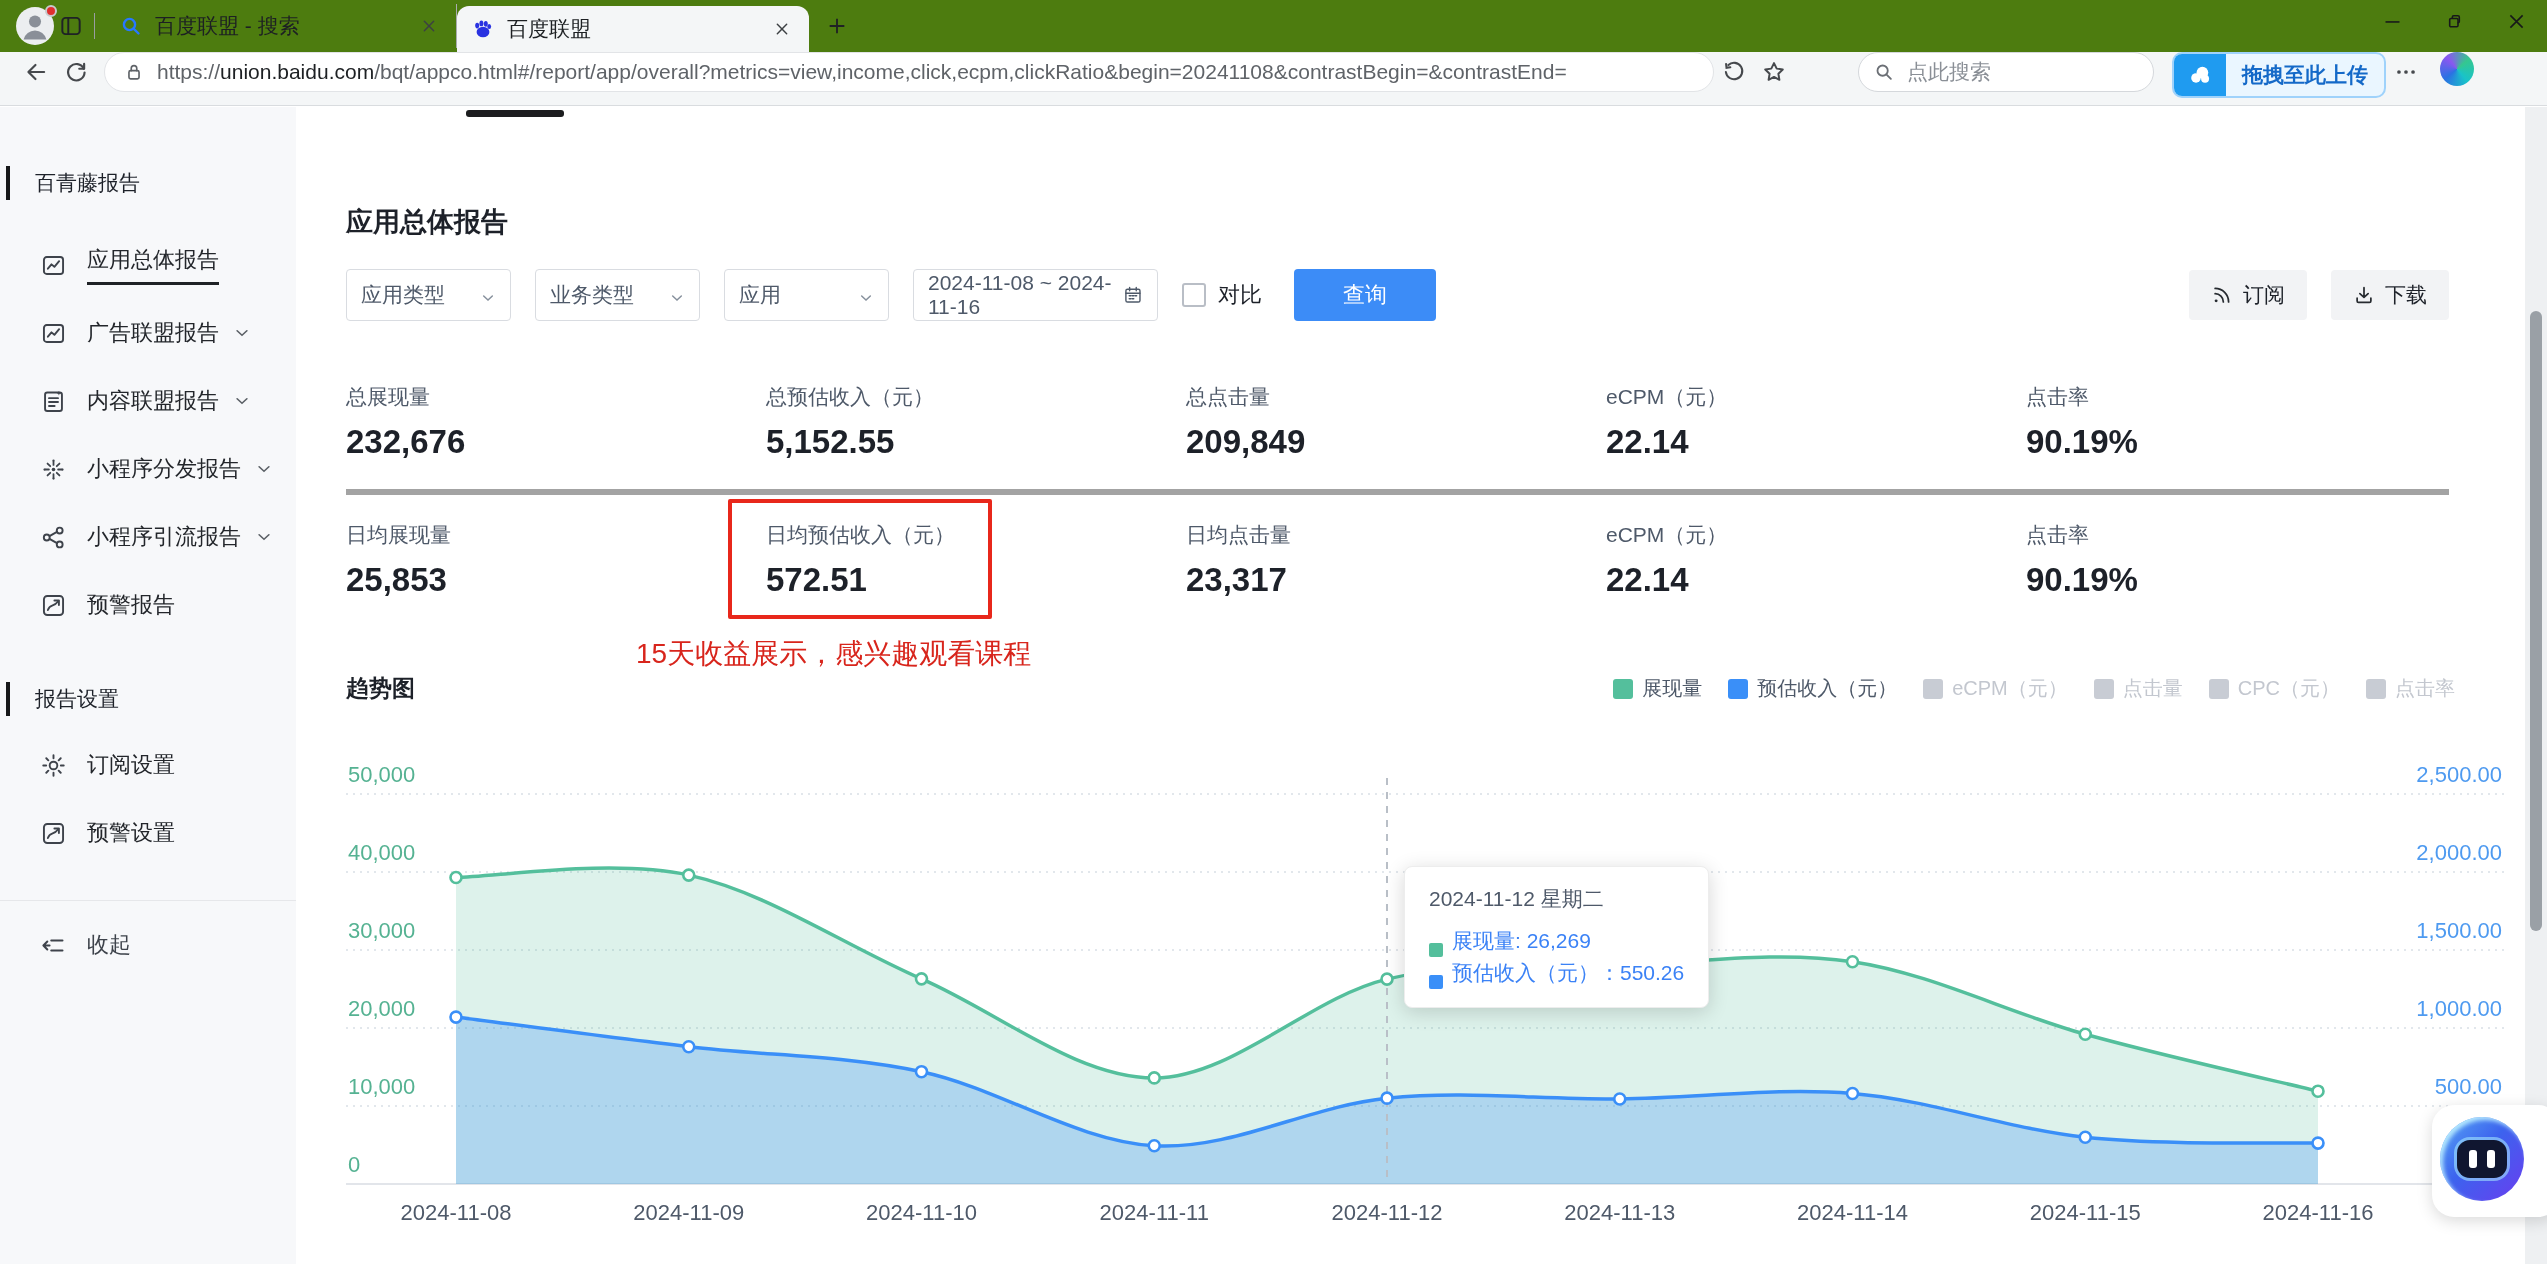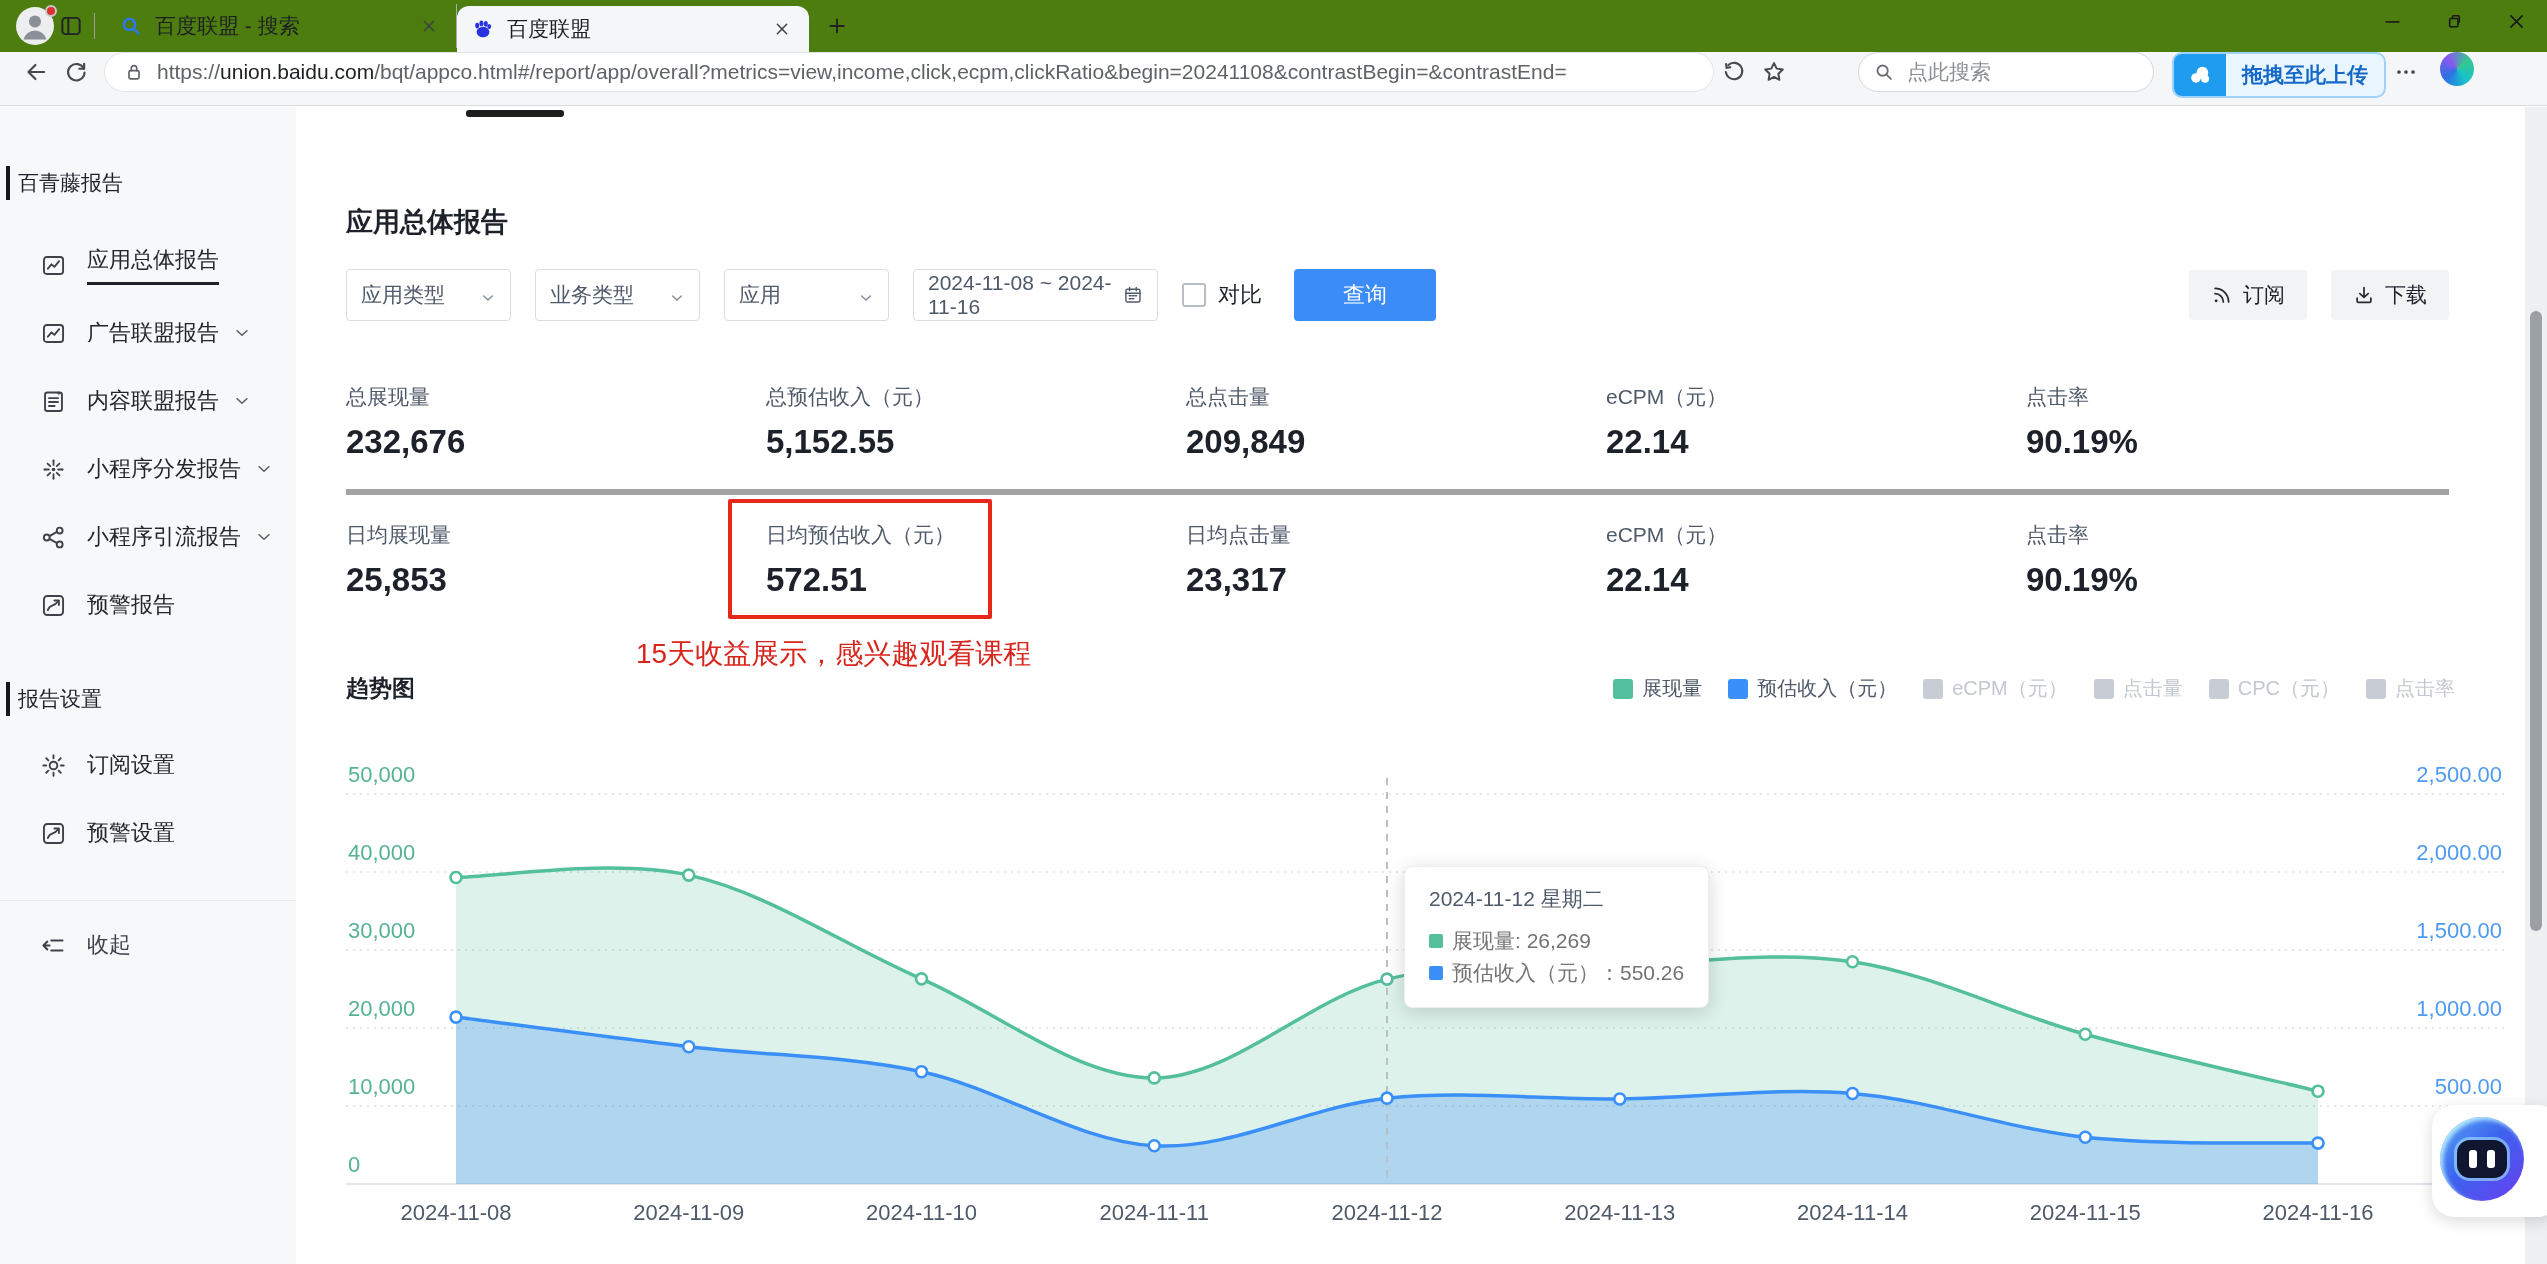--- a/index.html
+++ b/index.html
@@ -48,21 +48,21 @@
   .upload-label { font-size: 21px; font-weight: bold; color: #1469c8; padding: 0 16px; }
   .copilot { width: 34px; height: 34px; border-radius: 50%; margin-left: 14px; flex: 0 0 auto;
     background: conic-gradient(from 140deg, #19c3c9, #2a72e3, #8a57f0, #35c78f, #19c3c9); }
   .artifact-bar { position: absolute; left: 466px; top: 110px; width: 98px; height: 7px; background: #1c1d1f; border-radius: 3px; z-index: 30; }
 
   
   .page { position: absolute; top: 107px; left: 0; right: 0; bottom: 0; display: flex; background: #fff; }
 
   
   .sidebar { width: 296px; flex: 0 0 auto; background: #f7f8fa; padding-top: 64px; }
-  .sb-header { position: relative; height: 24px; display: flex; align-items: center; padding-left: 18px; font-size: 21px; color: #1d2129; }
+  .sb-header { position: relative; height: 24px; display: flex; align-items: center; padding-left: 35px; font-size: 21px; color: #1d2129; }
   .sb-header::before { content: ""; position: absolute; left: 6px; top: -5px; width: 4px; height: 34px; background: #17181a; }
   .sb-item { display: flex; align-items: center; height: 68px; padding-left: 40px; cursor: pointer; }
   .sb-icon { width: 27px; height: 27px; color: #3e434b; flex: 0 0 auto; }
   .sb-icon svg { width: 100%; height: 100%; }
   .sb-label { margin-left: 20px; font-size: 22px; color: #23262b; }
   .sb-item.active .sb-label { border-bottom: 3px solid #1f2226; padding-bottom: 7px; }
   .sb-chev { width: 18px; height: 18px; color: #5b6066; margin-left: 14px; }
   .sb-chev svg { width: 100%; height: 100%; }
   .sb-divider { border-top: 1px solid #e6e7ea; margin-top: 33px; }
   .sb-collapse { display: flex; align-items: center; height: 88px; padding-left: 40px; color: #4e5359; cursor: pointer; }
@@ -101,21 +101,21 @@
   .chart-title { font-size: 23px; font-weight: bold; color: #1d2129; }
   .legend { margin-left: auto; display: flex; align-items: center; }
   .leg-item { display: flex; align-items: center; margin-left: 26px; cursor: pointer; }
   .leg-sq { width: 20px; height: 20px; border-radius: 3px; flex: 0 0 auto; }
   .leg-label { font-size: 20px; margin-left: 9px; color: #4e5969; white-space: nowrap; }
   .leg-item.off .leg-label { color: #c3c7cf; }
 
   .chart-wrap { position: relative; margin-top: 34px; width: 2160px; }
   .tooltip { position: absolute; left: 1058px; top: 128px; background: #fff; border: 1px solid #ededed; border-radius: 8px; box-shadow: 0 4px 20px rgba(0,0,0,0.16); padding: 18px 24px; z-index: 10; }
   .tt-title { font-size: 21px; color: #4e5969; margin-bottom: 12px; white-space: nowrap; }
-  .tt-row { display: flex; align-items: center; font-size: 21px; color: #737373; line-height: 32px; white-space: nowrap; }
+  .tt-row { display: flex; align-items: flex-end; font-size: 21px; color: #3b82f6; line-height: 32px; white-space: nowrap; }
   .tt-sq { width: 14px; height: 14px; border-radius: 2px; margin-right: 9px; flex: 0 0 auto; }
 
   
   .scrollbar { position: absolute; right: 0; top: 107px; bottom: 0; width: 22px; background: #eef0f2; }
   .scroll-thumb { position: absolute; left: 5px; top: 204px; width: 12px; height: 620px; background: #9aa0a6; border-radius: 6px; }
 
   
   .float-widget { position: absolute; left: 2432px; top: 1105px; width: 128px; height: 112px; background: #fff; border-radius: 22px; box-shadow: 0 4px 16px rgba(0,0,0,0.15); z-index: 40; }
   .fw-circle { position: absolute; left: 8px; top: 12px; width: 84px; height: 84px; border-radius: 50%;
     background: linear-gradient(135deg, #58a7f5 0%, #3c63ee 45%, #6a3df0 100%);

